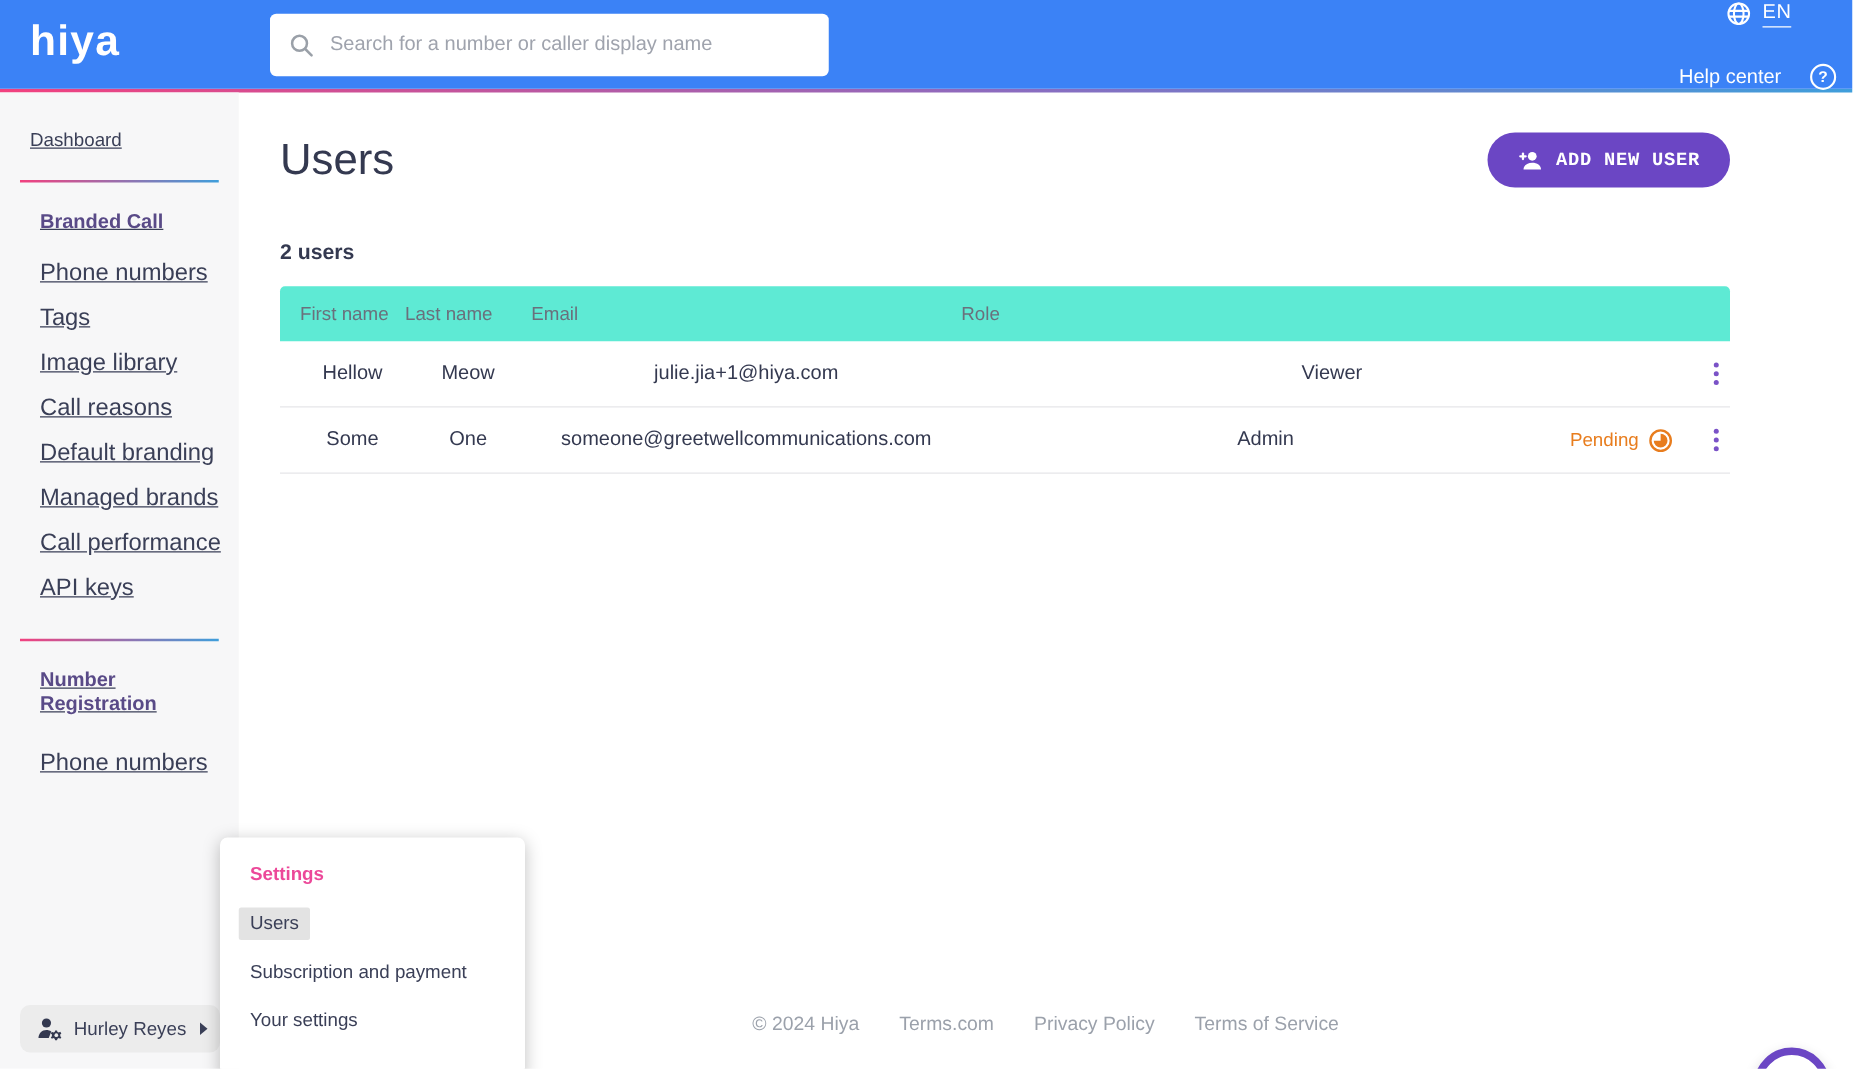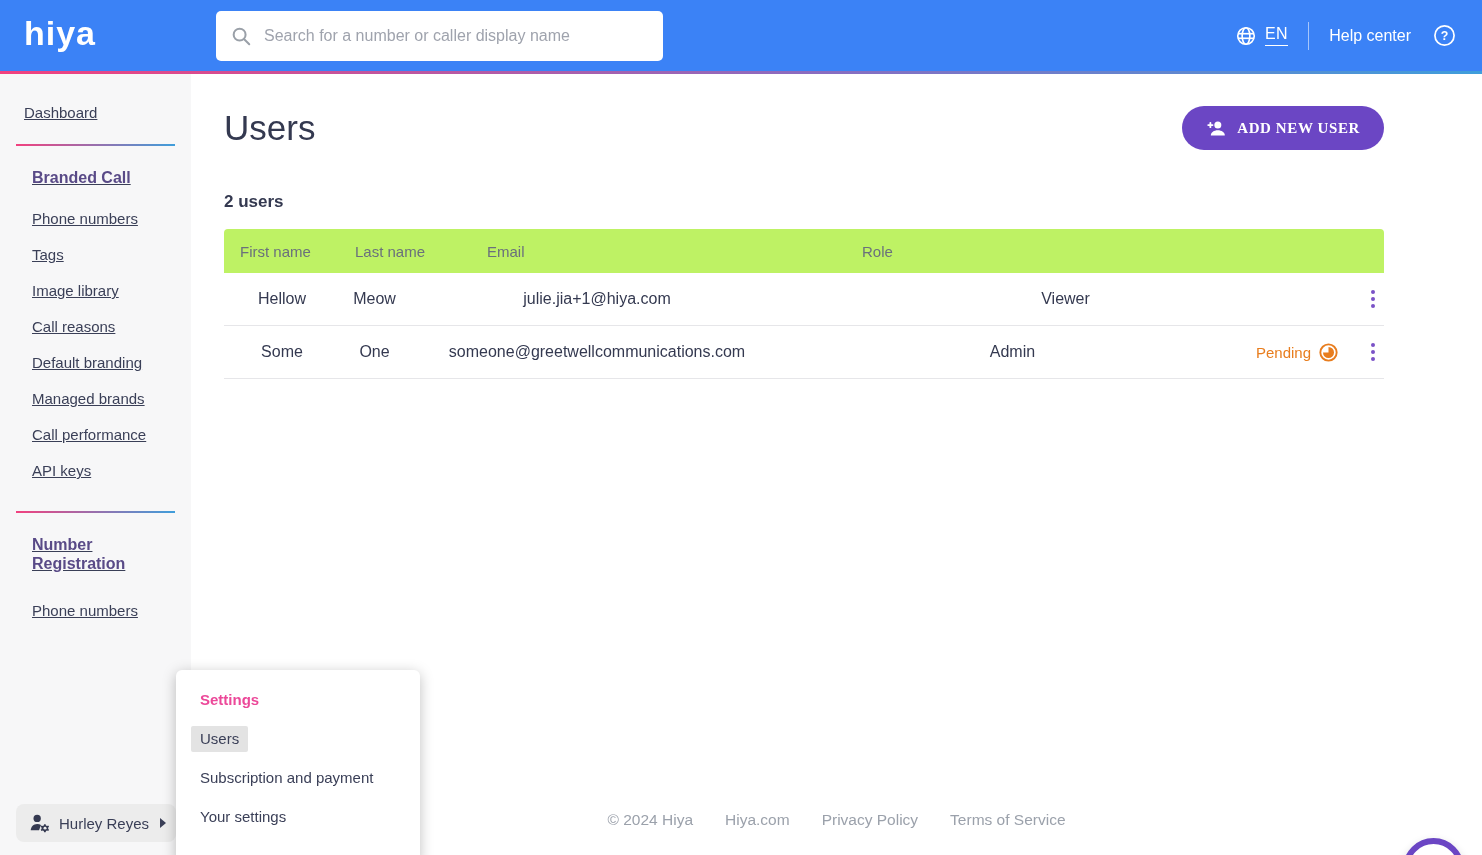--- a/index.html
+++ b/index.html
@@ -10,61 +10,61 @@
   .topbar { position:relative; height:71px; background:#3b82f6;
     display:flex; align-items:center; }
   .logo { position:absolute; left:24px; top:14px; color:#fff;
     font-size:34px; font-weight:bold; letter-spacing:1px; }
   .search-box { position:absolute; left:216px; top:11px; width:447px; height:50px;
     background:#fff; border-radius:5px; display:flex; align-items:center;
     padding:0 14px; gap:12px; border:none; }
   .search-box input { border:none; outline:none; flex:1; font-size:16px;
     font-family:"Liberation Sans", sans-serif; color:#3a3f57; background:transparent; }
   .search-box input::placeholder { color:#9fa3ad; }
-  .top-right { position:absolute; right:26px; top:0; height:71px;
-    display:flex; align-items:center; gap:14px; color:#fff; font-size:16px; }
+  .top-right { position:absolute; right:12px; top:0; height:71px;
+    display:flex; align-items:center; gap:14px; color:#fff; font-size:16px;flex-direction:column; }
   .lang { display:flex; align-items:center; gap:8px; cursor:pointer; }
   .lang-code { border-bottom:1.5px solid #fff; padding-bottom:2px; letter-spacing:0.5px; }
   .v-divider { width:1px; height:28px; background:rgba(255,255,255,0.55); margin:0 6px; }
   .help { display:flex; align-items:center; gap:22px; cursor:pointer; }
 
   .accent-bar { height:3px; width:100%;
     background:linear-gradient(to right,#f2417f,#8a6cc0 55%,#3f9edb); }
 
   
   .layout { display:flex; height:781px; position:relative; }
   .sidebar { width:191px; background:#f7f7f8; position:relative; flex-shrink:0; }
   .side-inner { padding:30px 0 0 0;text-decoration:underline; }
   .side-dashboard { margin-left:24px; font-size:15px; height:24px; cursor:pointer; }
   .side-rule { height:2px; margin:16px 16px 22px 16px;
     background:linear-gradient(to right,#f2417f,#3f9edb); border:none; }
   .side-heading { margin-left:32px; font-size:16px; font-weight:bold;
     color:#594a87; margin-bottom:14px; line-height:19px; width:120px; }
-  .side-item { margin-left:32px; font-size:15px; line-height:36px; cursor:pointer; }
+  .side-item { margin-left:32px; font-size:19px; line-height:36px; cursor:pointer; }
   .user-pill { position:absolute; left:16px; bottom:13px; width:160px; height:38px;
     background:#ececec; border-radius:8px; display:flex; align-items:center;
     padding:0 10px 0 12px; gap:9px; cursor:pointer; }
   .user-pill .name { font-size:15px; flex:1; }
   .caret-right { width:0; height:0; border-left:6px solid #3a3f57;
     border-top:5px solid transparent; border-bottom:5px solid transparent; }
 
   
   .main { flex:1; position:relative; padding:0 98px 0 33px; }
   .title-row { display:flex; align-items:center; justify-content:space-between;
     margin-top:32px; }
   .page-title { font-size:35px; font-weight:500; color:#343950; }
   .add-btn { height:44px; border:none; border-radius:22px; background:#6b46c4;
     color:#fff; font-size:15px; font-weight:bold; letter-spacing:0.6px;
     padding:0 24px; display:flex; align-items:center; gap:10px; cursor:pointer;
-    font-family:Liberation Serif, serif; }
+    font-family:Liberation Mono, monospace; }
   .count { margin-top:42px; font-size:17px; font-weight:bold; color:#343950; }
 
   .table { margin-top:17px; }
-  .t-head { display:flex; align-items:center; height:44px; background:#bef264;
-    border-radius:4px 4px 0 0; color:#6a707c; font-size:15px;gap:31px; }
+  .t-head { display:flex; align-items:center; height:44px; background:#5eead4;
+    border-radius:4px 4px 0 0; color:#6a707c; font-size:15px; }
   .t-row { display:flex; align-items:center; height:53px;
     border-bottom:1px solid #e6e6e9; font-size:16px; color:#343950;text-align:center; }
   .c-first { width:100px; padding-left:16px; }
   .c-last  { width:101px; }
   .c-email { width:344px; }
   .c-role  { flex:1; }
   .c-status { display:flex; align-items:center; gap:8px; color:#e87d1e;
     font-size:15px; margin-right:24px; }
   .c-actions { width:22px; display:flex; justify-content:center; }
   .kebab { display:flex; flex-direction:column; gap:3px; cursor:pointer; padding:4px; }
@@ -246,21 +246,21 @@
       <span class="inner">Subscription and payment</span>
     </div>
     <div class="popup-item">
       <span class="inner">Your settings</span>
     </div>
 
   </div>
 
   <div class="footer">
     <span>© 2024 Hiya</span>
-    <span>Hiya.com</span>
+    <span>Terms.com</span>
     <span>Privacy Policy</span>
     <span>Terms of Service</span>
   </div>
 
   <div class="chat-widget">
     <span style="display:flex">
       <svg width="30" height="30" viewBox="0 0 24 24" fill="none">
         <path d="M16.5 5.6 A 7.6 7.6 0 1 0 19.1 11.5" stroke="#6b46c4" stroke-width="2.4" stroke-linecap="round"></path>
         <path d="M6.2 16.5 L4.6 20.4 L9.4 18.6 Z" fill="#6b46c4"></path>
         <text x="18.3" y="9.2" text-anchor="middle" font-size="10.5" font-weight="bold" fill="#6b46c4" font-family="Liberation Sans, sans-serif">?</text>

